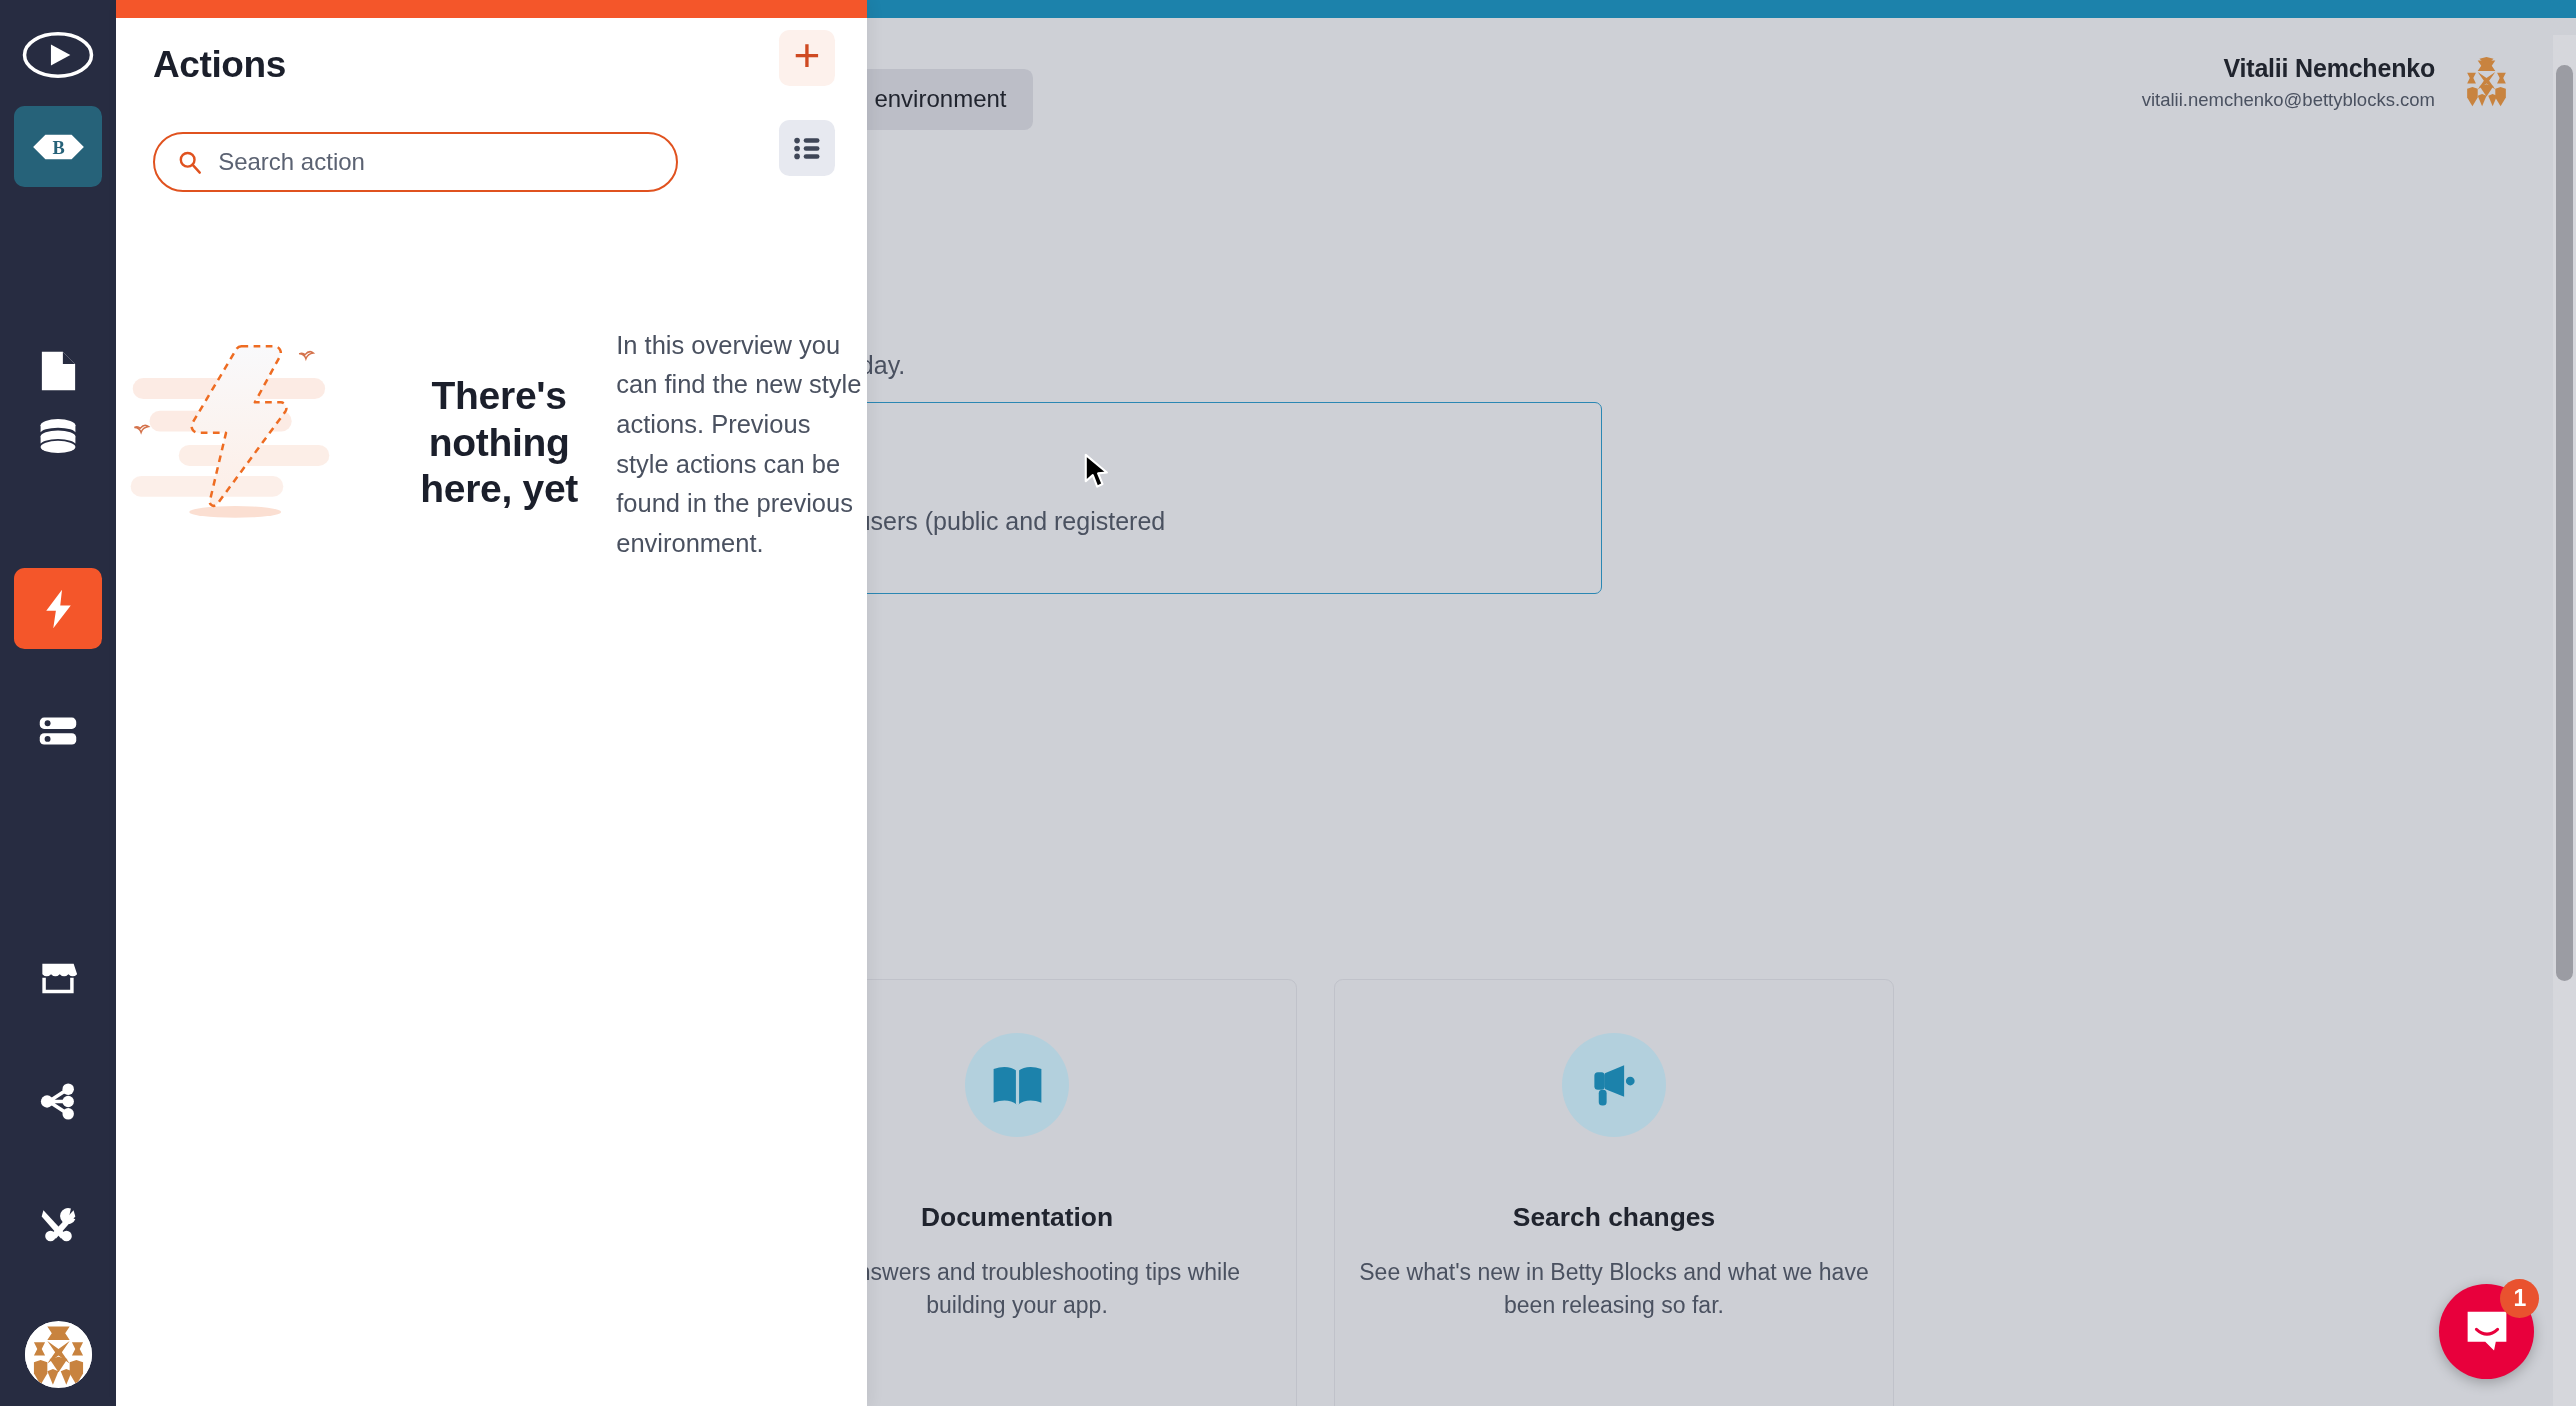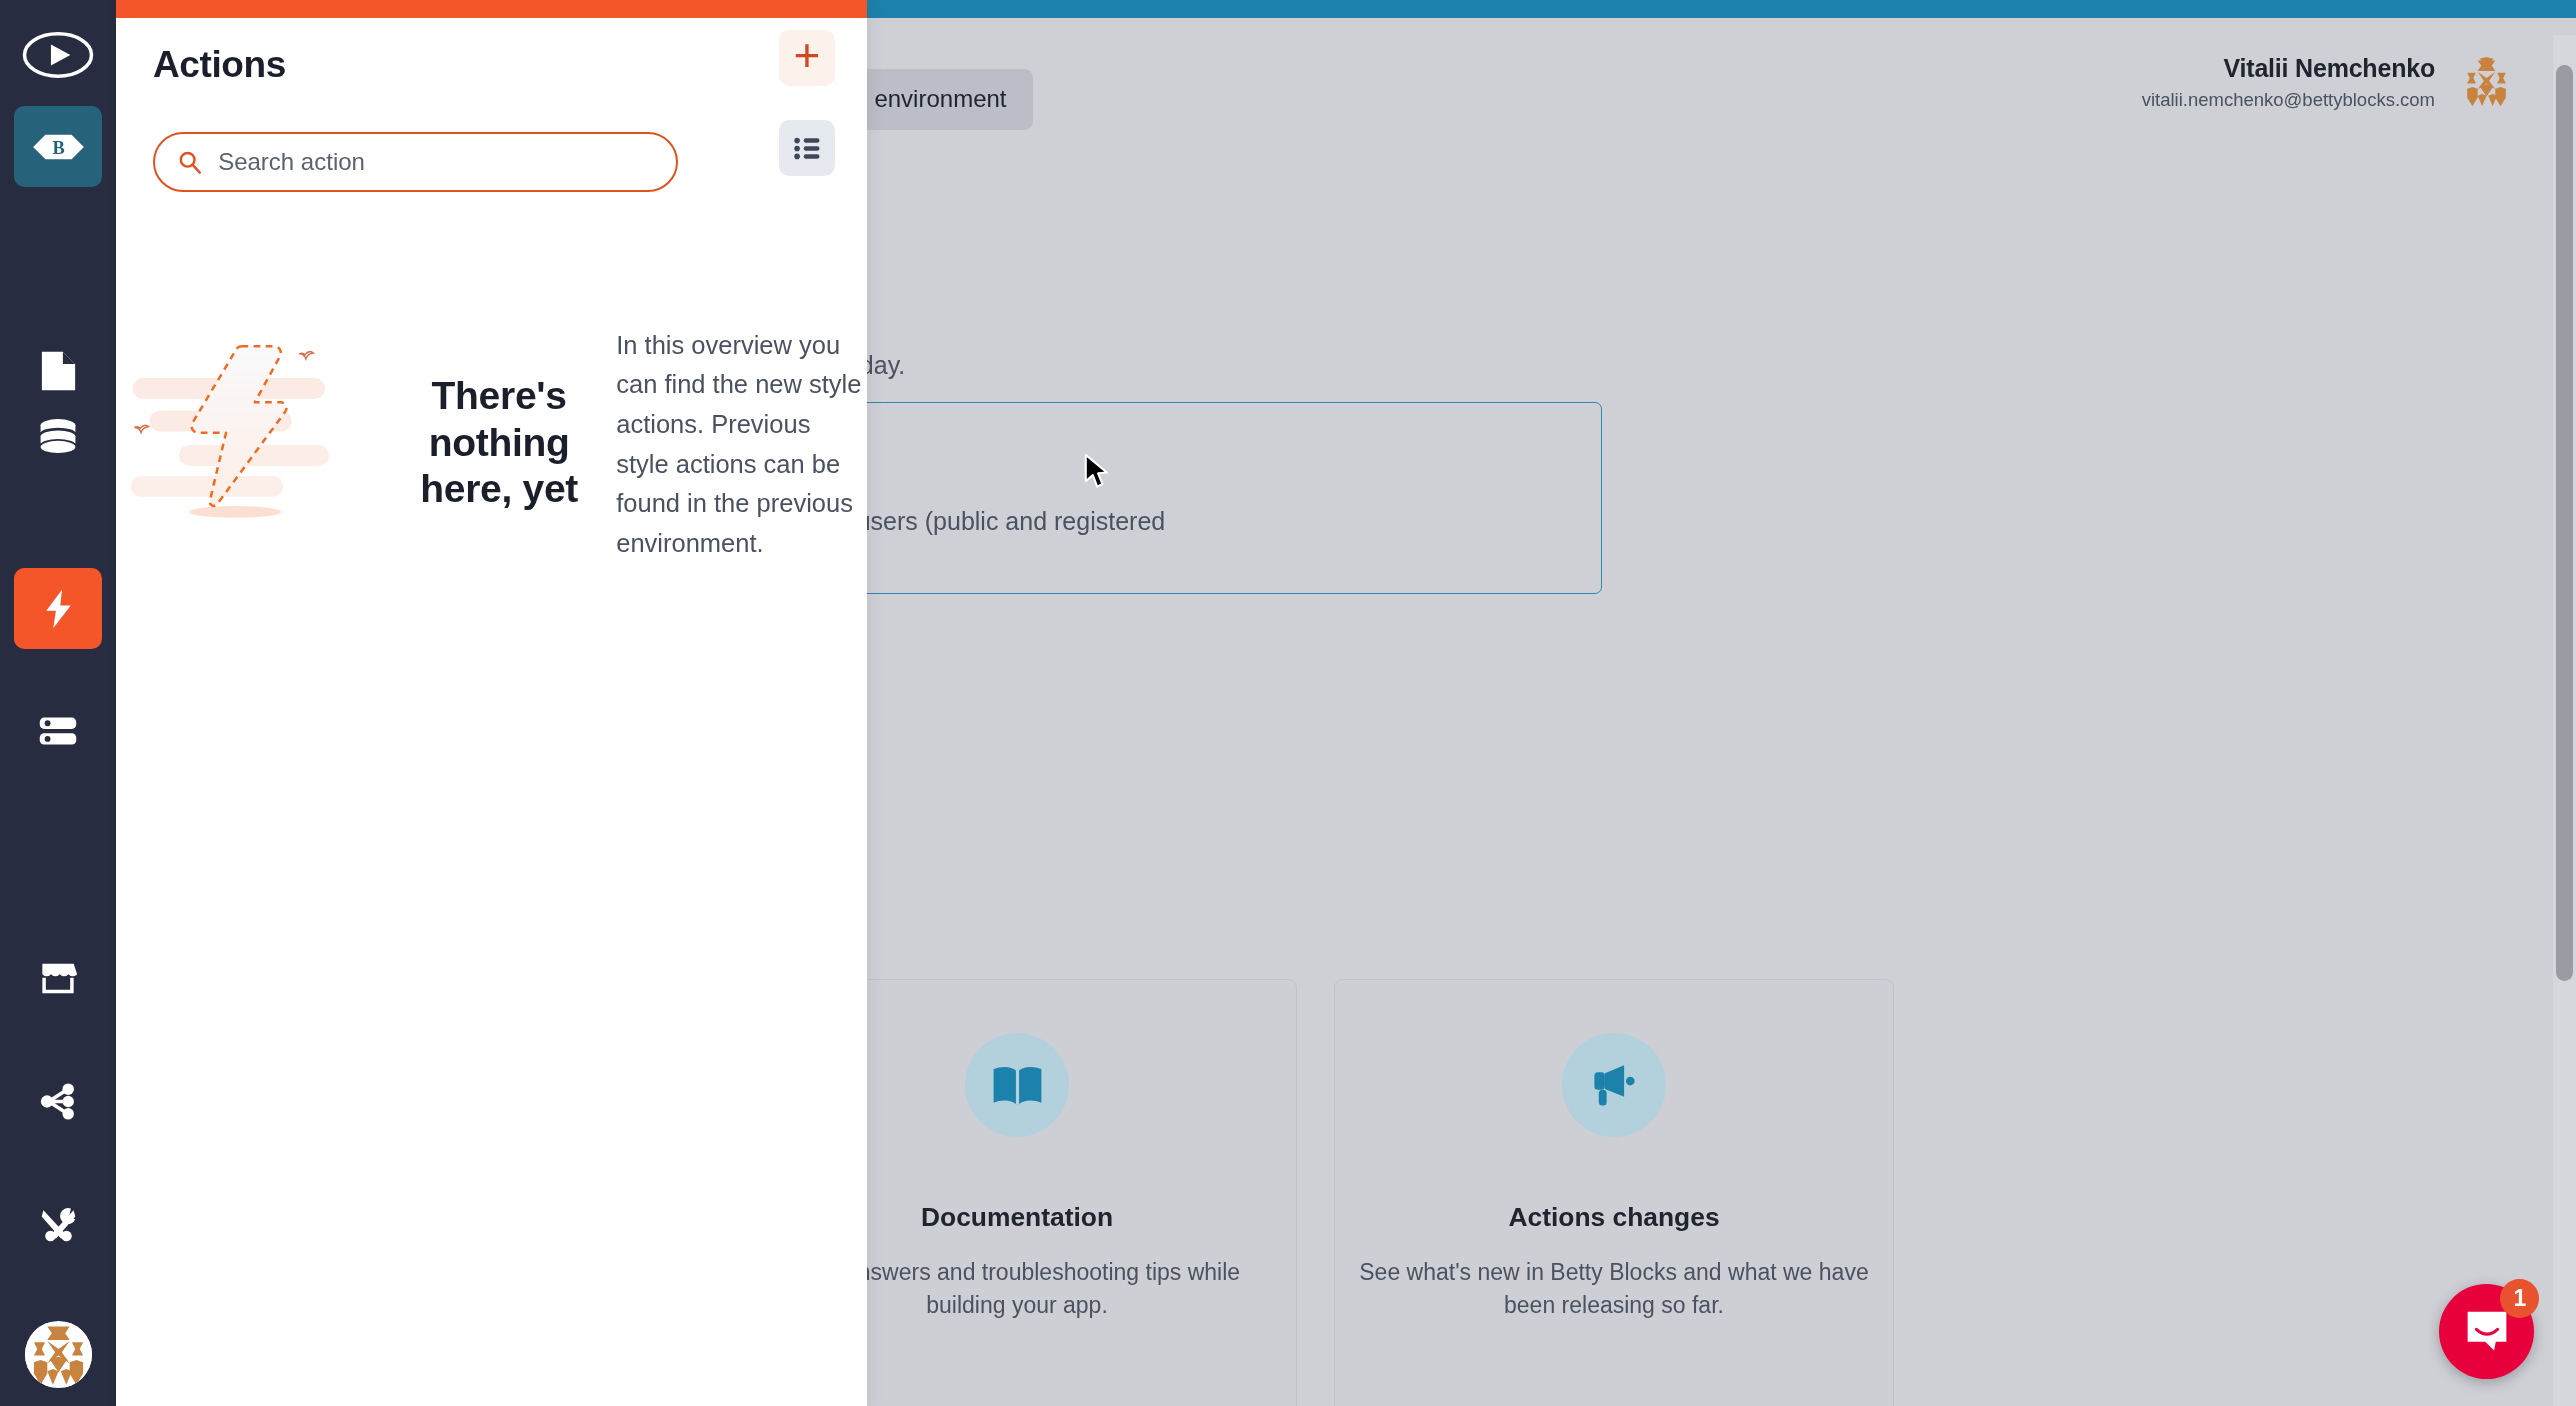--- a/index.html
+++ b/index.html
@@ -279,21 +279,21 @@
 
         <div class="info-card">
           <div class="info-icon-circle">
             <svg width="55" height="49" viewBox="0 0 62 56">
               <path d="M42 6 L42 42 L20 33 L20 15 Z" fill="#1c82ab"></path>
               <rect x="8" y="14" width="12" height="20" rx="4" fill="#1c82ab"></rect>
               <rect x="13" y="34" width="9" height="18" rx="4" fill="#1c82ab"></rect>
               <circle cx="49" cy="24" r="5" fill="#1c82ab"></circle>
             </svg>
           </div>
-          <div class="info-title">Actions changes</div>
+          <div class="info-title">Search changes</div>
           <div class="info-desc">See what's new in Betty Blocks and what we have been releasing so far.</div>
         </div>
 
       </div>
 
       <div class="intercom">
         <svg width="46" height="44" viewBox="0 0 52 50">
           <path d="M4 2 h44 v34 h-12 l-2 10 l-10 -10 h-20 Z" fill="#ffffff"></path>
           <path d="M14 22 q12 11 24 0" stroke="#e8003c" stroke-width="3.5" fill="none" stroke-linecap="round"></path>
         </svg>

